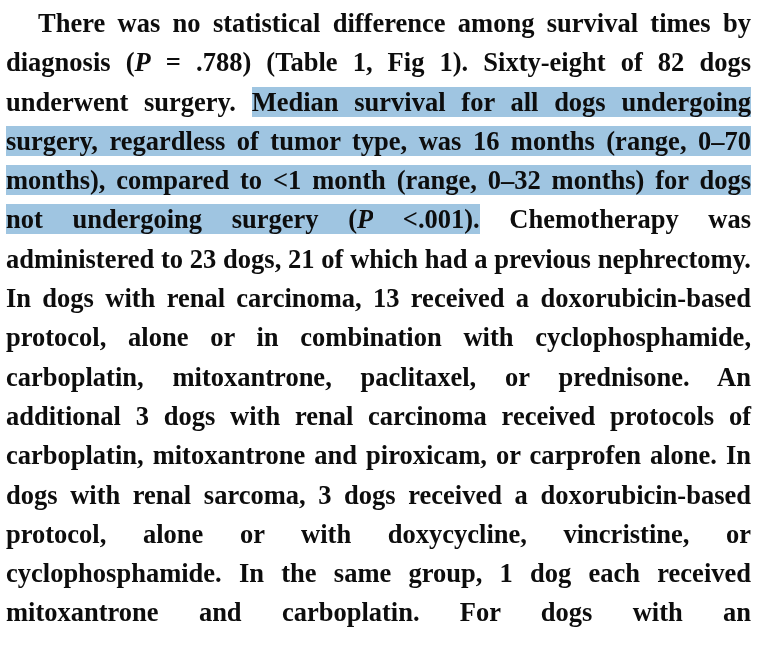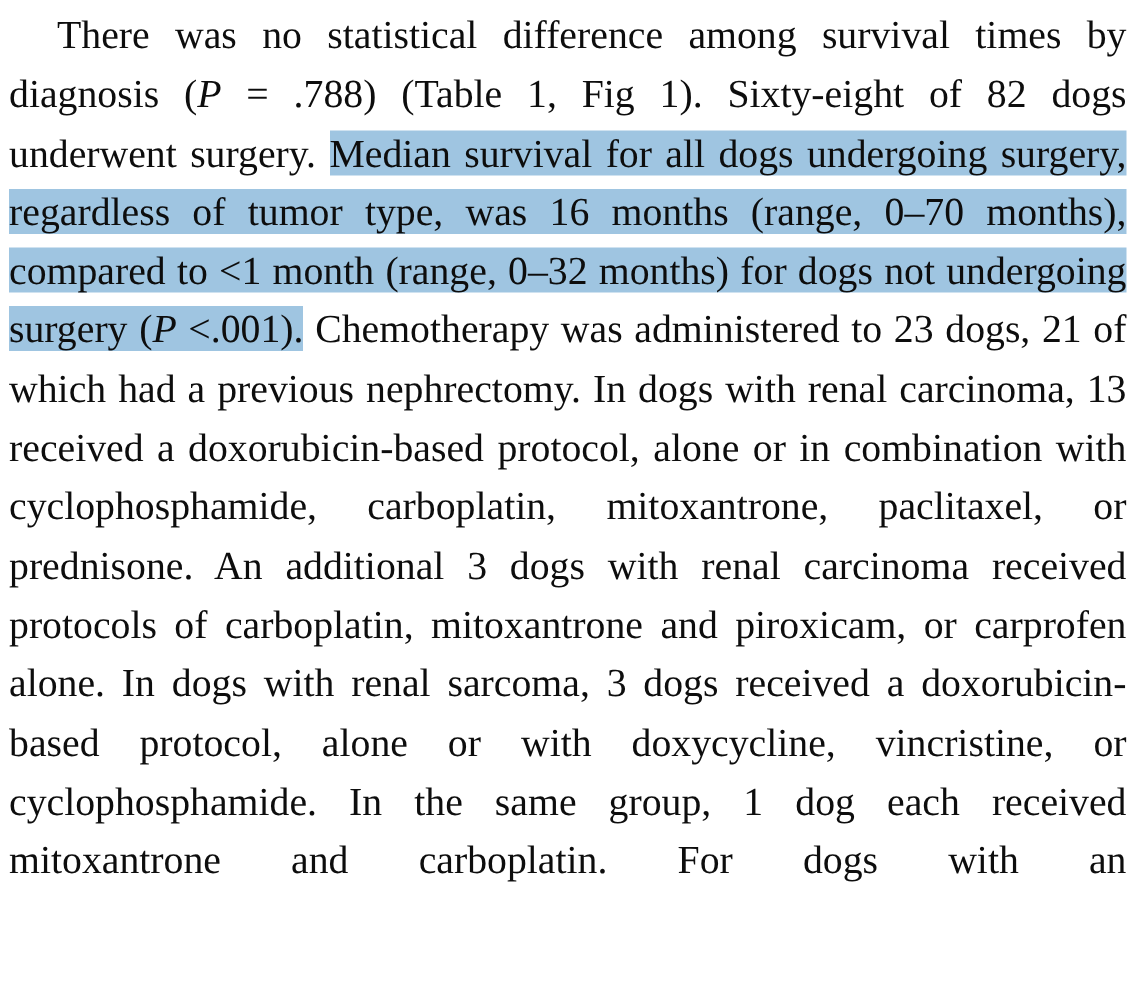--- a/index.html
+++ b/index.html
@@ -13,20 +13,21 @@
     overflow: hidden;
     font-family: "Liberation Serif", serif;
   }
   #page {
     position: relative;
     width: 757px;
     height: 661px;
     background: #ffffff;
     box-sizing: border-box;
     padding: 4px 6px 0 6px;
+    font-weight: bold;
   }
   .para {
     font-family: "Liberation Serif", serif;
     font-size: 26.5px;
     line-height: 39.3px;
     text-align: justify;
     text-justify: inter-word;
     color: #0d0d0d;
     hyphens: manual;
     margin: 0;

